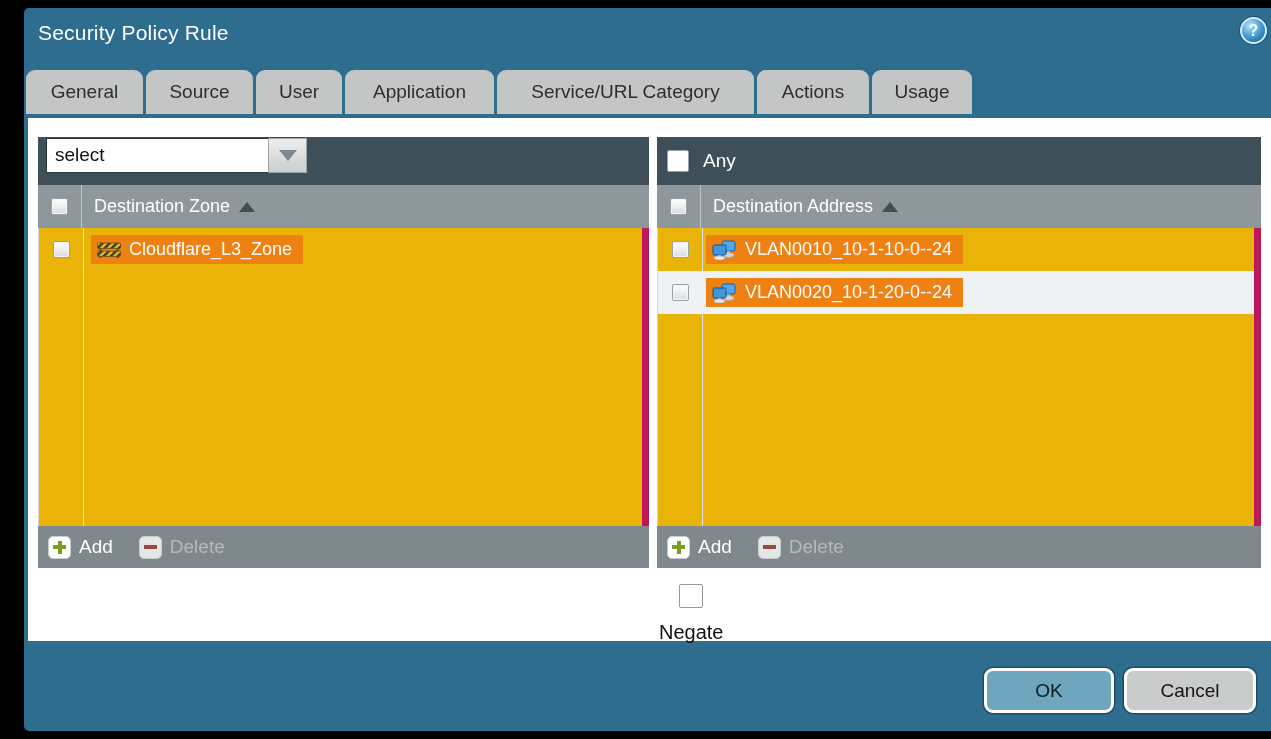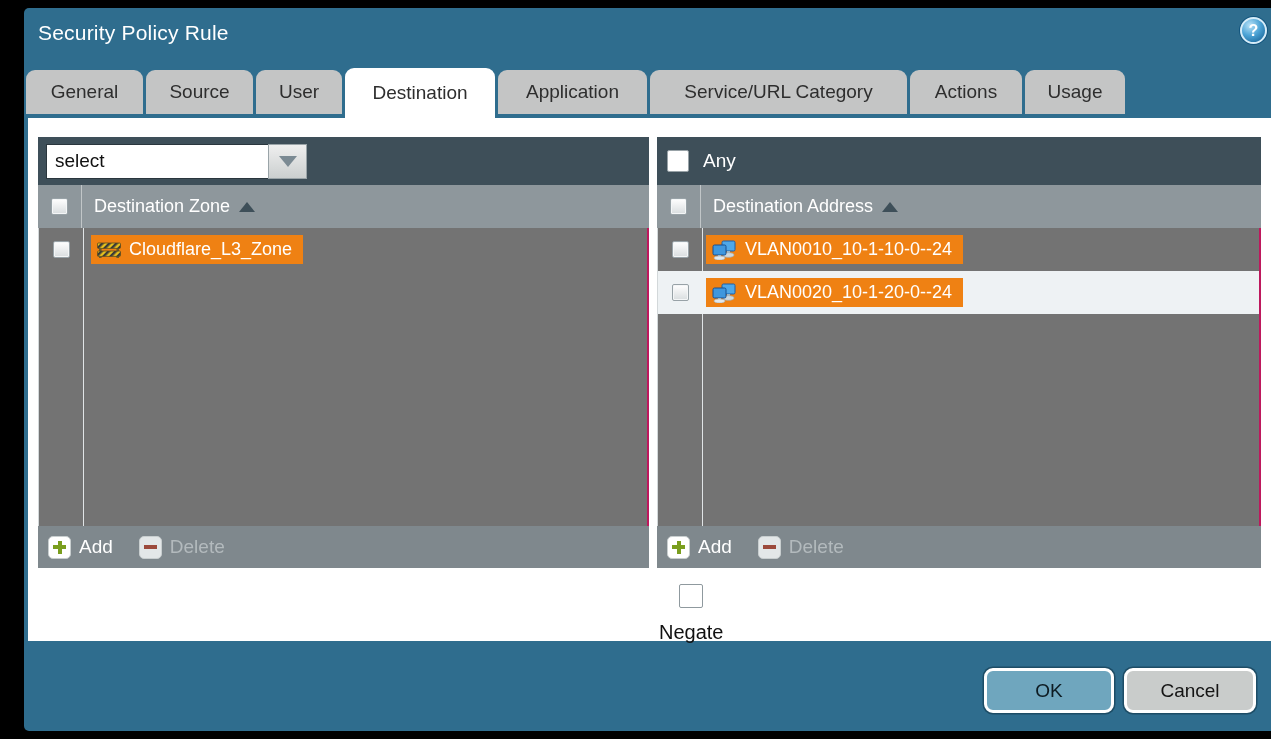--- a/index.html
+++ b/index.html
@@ -35,42 +35,42 @@
   
   .content {
     position:absolute; left:4px; top:110px; width:1247px; height:523px; background:#fff;
   }
   .panel { position:absolute; top:19px; height:431px; display:flex; flex-direction:column; }
   .panel.left  { left:10px;  width:611px; }
   .panel.right { left:629px; width:604px;border-radius:12px; }
   .panel-header {
     height:48px; background:#3E4F59; display:flex; align-items:center; padding-left:8px; flex:none;
   }
-  .combo { display:flex; height:35px; }
+  .combo { display:flex; height:47px; }
   .combo input {
     width:222px; height:35px; border:1px solid #2a363d; border-right:none;
     font-family:"Liberation Sans",sans-serif; font-size:19px; padding:0 8px; color:#111; outline:none;
   }
   .combo .drop-btn {
     width:39px; height:35px; background:linear-gradient(#ededed,#cicfcf,#c9cdcd);
     background:linear-gradient(#efefef,#cbcfcf); border:1px solid #9aa4a8;
     display:flex; align-items:center; justify-content:center; cursor:pointer;
   }
   .tri-down { width:0; height:0; border-left:9px solid transparent; border-right:9px solid transparent; border-top:11px solid #7b8a93; }
   .cb { background:#fff; border:1px solid #98a2a7; border-radius:2px; cursor:pointer; }
   .cb.big   { width:22px; height:22px; }
   .cb.small { width:17px; height:17px; background:linear-gradient(#fff, #d9dddf); box-shadow:inset 0 0 0 1px #f4f6f7; }
   .any-label { color:#fff; font-size:19px; margin-left:14px; }
   .col-header {
     height:43px; background:#8E979C; display:flex; align-items:center; flex:none;
   }
   .cb-cell { width:44px; flex:none; display:flex; align-items:center; justify-content:center; align-self:stretch; border-right:1px solid rgba(255,255,255,0.45); }
   .col-title { color:#fff; font-size:18px; margin-left:12px; display:flex; align-items:center; gap:9px; cursor:pointer; }
   .tri-up { width:0; height:0; border-left:8px solid transparent; border-right:8px solid transparent; border-bottom:10px solid #3E4F59; }
-  .list { flex:1; background:#737373; position:relative; border-left:1px solid #d3d8da; border-right:2px solid #be185d; overflow:hidden; }
+  .list { flex:1; background:#eab308; position:relative; border-left:1px solid #d3d8da; border-right:7px solid #be185d; overflow:hidden; }
   .list .vline { position:absolute; left:44px; top:0; bottom:0; width:1px; background:#e0e4e6; }
   .row { height:43px; display:flex; align-items:center; position:relative; }
   .row.alt { background:#eef2f4; }
   .chip {
     margin-left:8px; height:29px; background:#EF8113; color:#fff; font-size:18px;
     display:inline-flex; align-items:center; gap:8px; padding:0 11px 0 6px; cursor:pointer; white-space:nowrap;
   }
   .panel-footer {
     height:42px; background:#7F888D; display:flex; align-items:center; padding-left:10px; gap:26px; flex:none;
   }
@@ -105,21 +105,20 @@
 
 <div class="dialog">
 
   <div class="title">Security Policy Rule</div>
   <div class="help-icon">?</div>
 
   <div class="tabs">
     <div class="tab t0">General</div>
     <div class="tab t1">Source</div>
     <div class="tab t2">User</div>
-    <div class="tab t3 active">Destination</div>
     <div class="tab t4">Application</div>
     <div class="tab t5">Service/URL Category</div>
     <div class="tab t6">Actions</div>
     <div class="tab t7">Usage</div>
   </div>
 
   <div class="content">
 
     <div class="panel left">
       <div class="panel-header">

